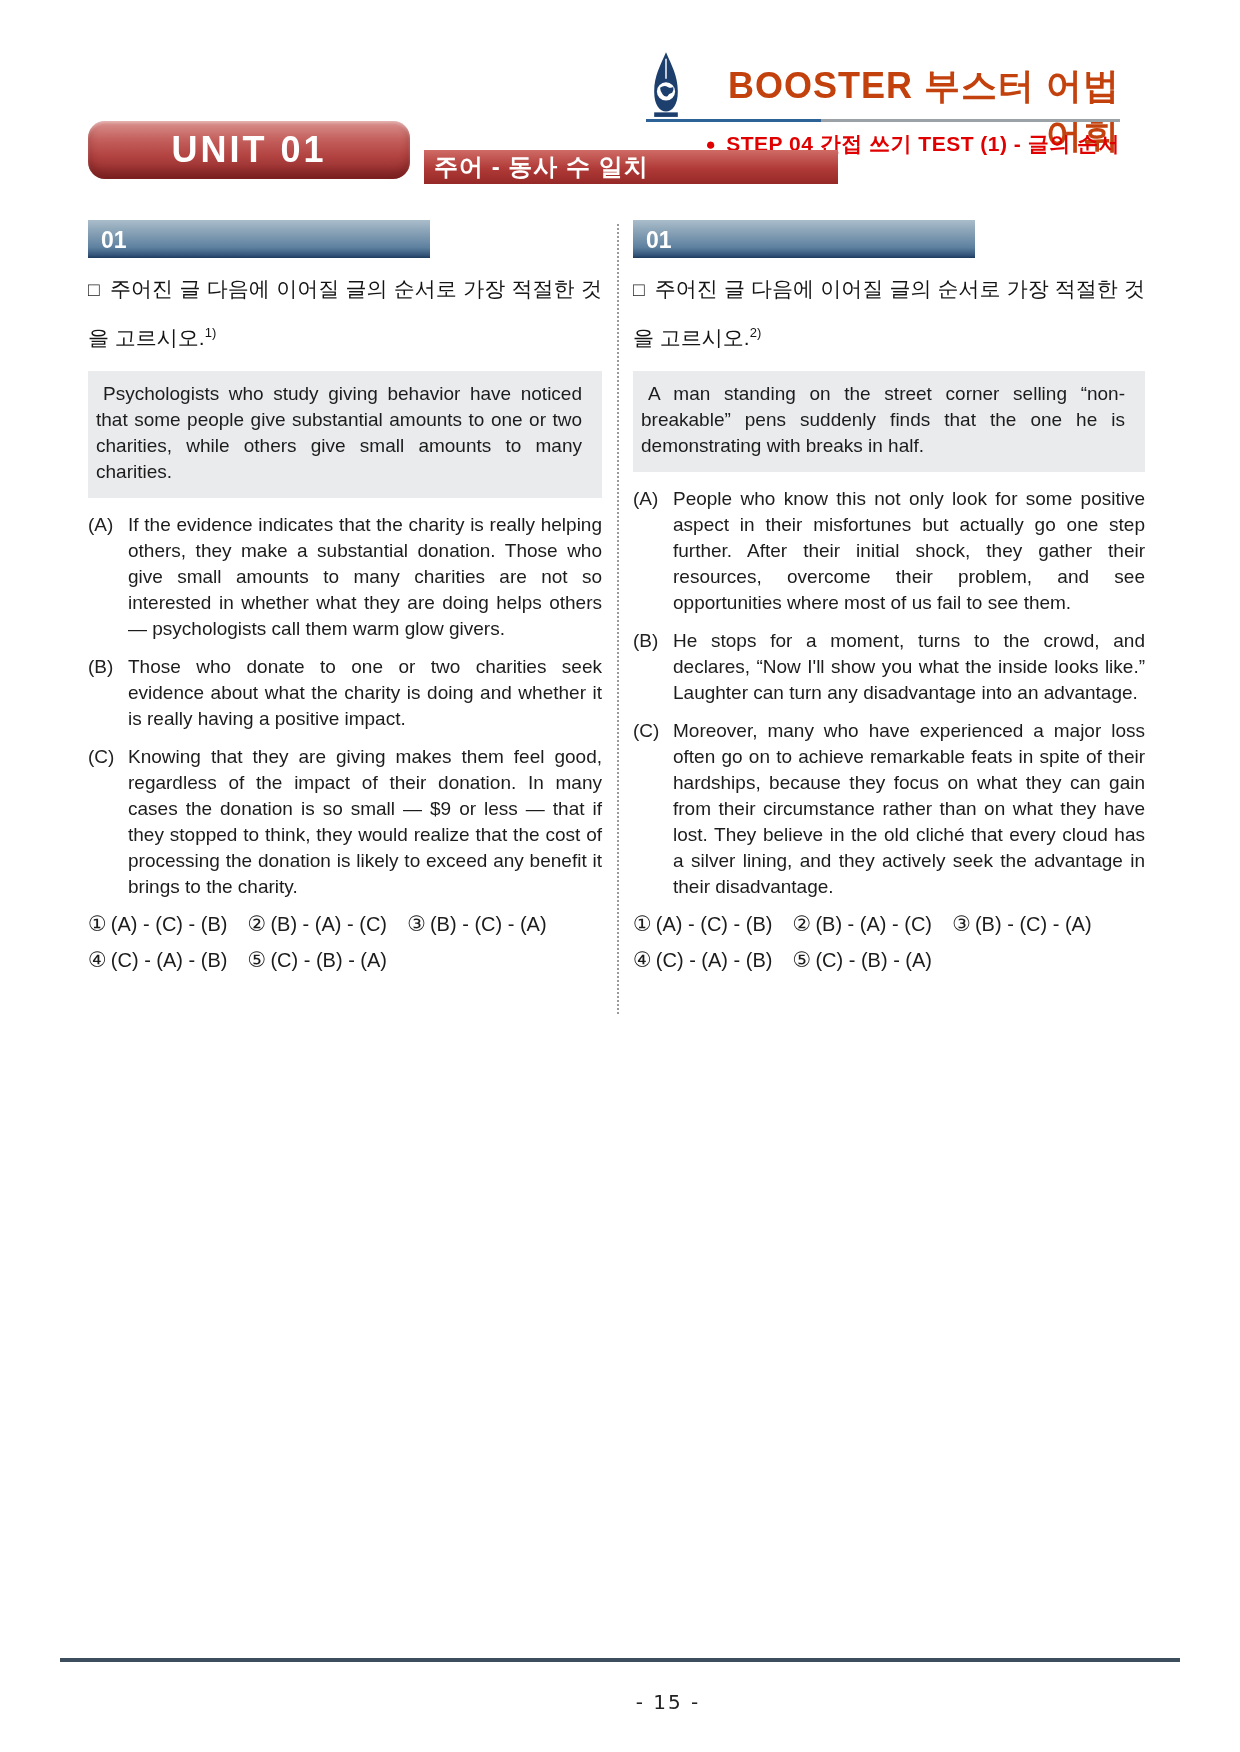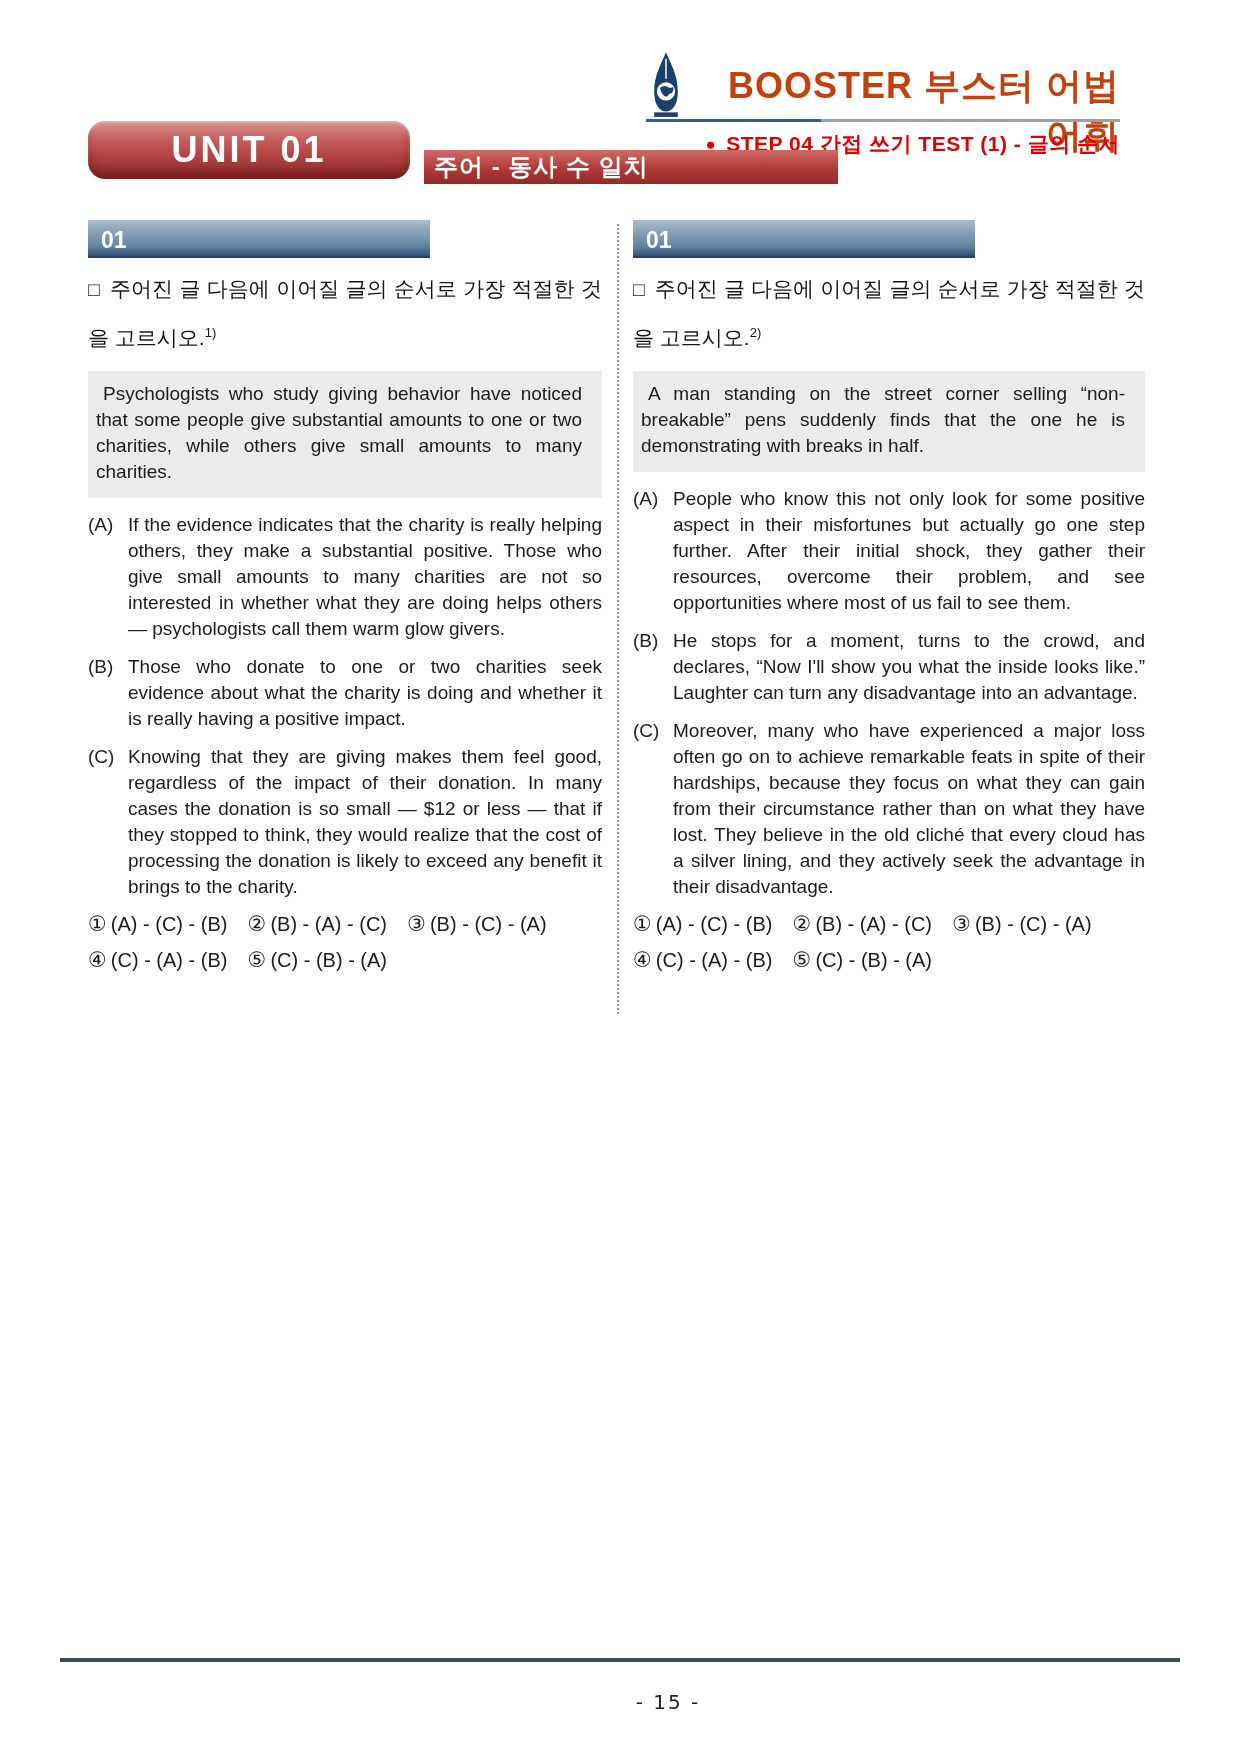--- a/index.html
+++ b/index.html
@@ -125,29 +125,29 @@
     <div class="q-bar">
       <span>01</span>
     </div>
     <p class="instruction">
       <span class="checkbox">□</span><span>주어진 글 다음에 이어질 글의 순서로 가장 적절한 것을 고르시오.</span><sup>1)</sup>
     </p>
     <div class="passage">Psychologists who study giving behavior have noticed that some people give substantial amounts to one or two charities, while others give small amounts to many charities.</div>
 
     <div class="para">
       <span class="para-label">(A)</span>
-      <span class="para-text">If the evidence indicates that the charity is really helping others, they make a substantial positive. Those who give small amounts to many charities are not so interested in whether what they are doing helps others — psychologists call them warm glow givers.</span>
+      <span class="para-text">If the evidence indicates that the charity is really helping others, they make a substantial donation. Those who give small amounts to many charities are not so interested in whether what they are doing helps others — psychologists call them warm glow givers.</span>
     </div>
     <div class="para">
       <span class="para-label">(B)</span>
       <span class="para-text">Those who donate to one or two charities seek evidence about what the charity is doing and whether it is really having a positive impact.</span>
     </div>
     <div class="para">
       <span class="para-label">(C)</span>
-      <span class="para-text">Knowing that they are giving makes them feel good, regardless of the impact of their donation. In many cases the donation is so small — $12 or less — that if they stopped to think, they would realize that the cost of processing the donation is likely to exceed any benefit it brings to the charity.</span>
+      <span class="para-text">Knowing that they are giving makes them feel good, regardless of the impact of their donation. In many cases the donation is so small — $9 or less — that if they stopped to think, they would realize that the cost of processing the donation is likely to exceed any benefit it brings to the charity.</span>
     </div>
 
     <div class="choices">
       <span class="choice"><span class="cnum">①</span><span>(A) - (C) - (B)</span></span>
       <span class="choice"><span class="cnum">②</span><span>(B) - (A) - (C)</span></span>
       <span class="choice"><span class="cnum">③</span><span>(B) - (C) - (A)</span></span>
       <span class="choice"><span class="cnum">④</span><span>(C) - (A) - (B)</span></span>
       <span class="choice"><span class="cnum">⑤</span><span>(C) - (B) - (A)</span></span>
     </div>
   </section>

